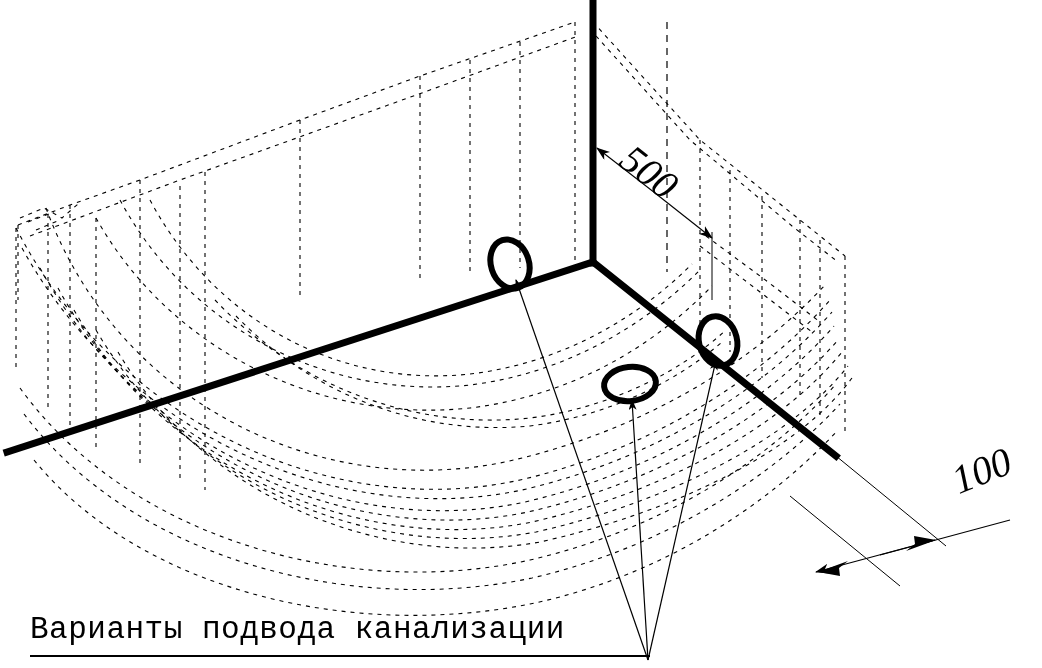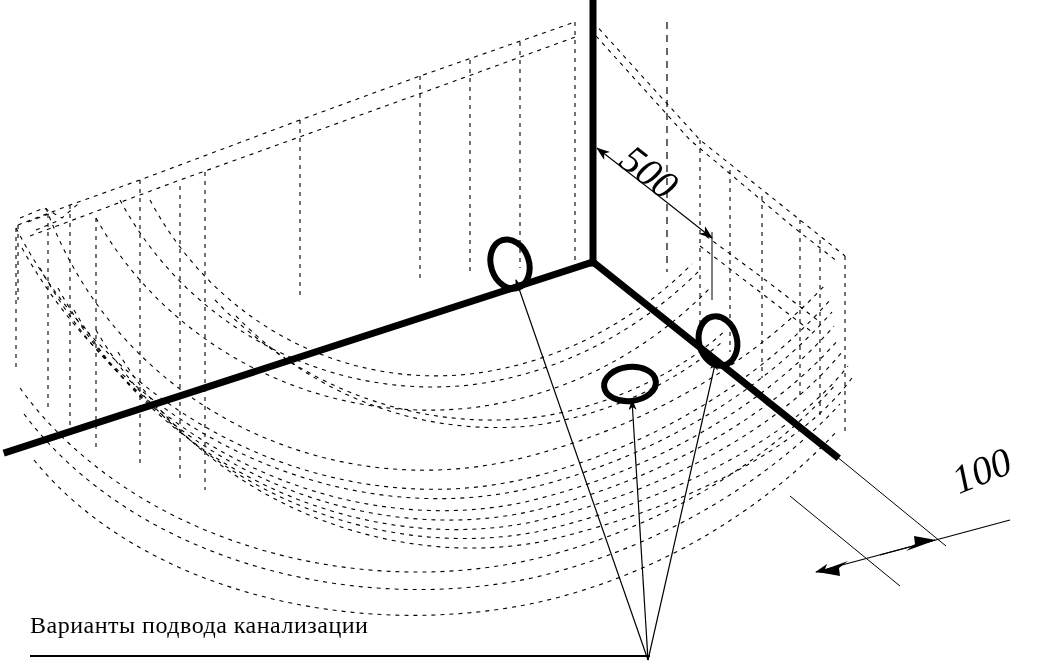--- a/index.html
+++ b/index.html
@@ -1,21 +1,21 @@
 <!DOCTYPE html>
 <html><head>
 <meta charset="utf-8">
 <style>
   html,body{margin:0;padding:0;background:#ffffff;}
   body{width:1042px;height:668px;overflow:hidden;
        font-family:"Liberation Serif", serif;}
   #stage{position:relative;width:1042px;height:668px;background:#fff;}
   #dwg{position:absolute;left:0;top:0;width:1042px;height:668px;}
   .cap{position:absolute;left:30px;top:612px;width:620px;
-       font-family:Liberation Serif, serif;font-size:24px;
+       font-family:Liberation Mono, monospace;font-size:31px;
        color:#000;letter-spacing:0.5px;white-space:nowrap;}
   .capline{position:absolute;left:30px;top:655px;width:620px;height:2px;background:#000;}
   .dimlabel{position:absolute;font-family:"Liberation Serif", serif;
             font-style:italic;font-size:40px;color:#000;white-space:nowrap;}
   #lbl500{left:640px;top:135px;transform:rotate(38deg);transform-origin:0 0;}
   #lbl100{left:945px;top:460px;transform:rotate(-22deg);transform-origin:0 0;}
 </style>
 </head>
 <body>
 

